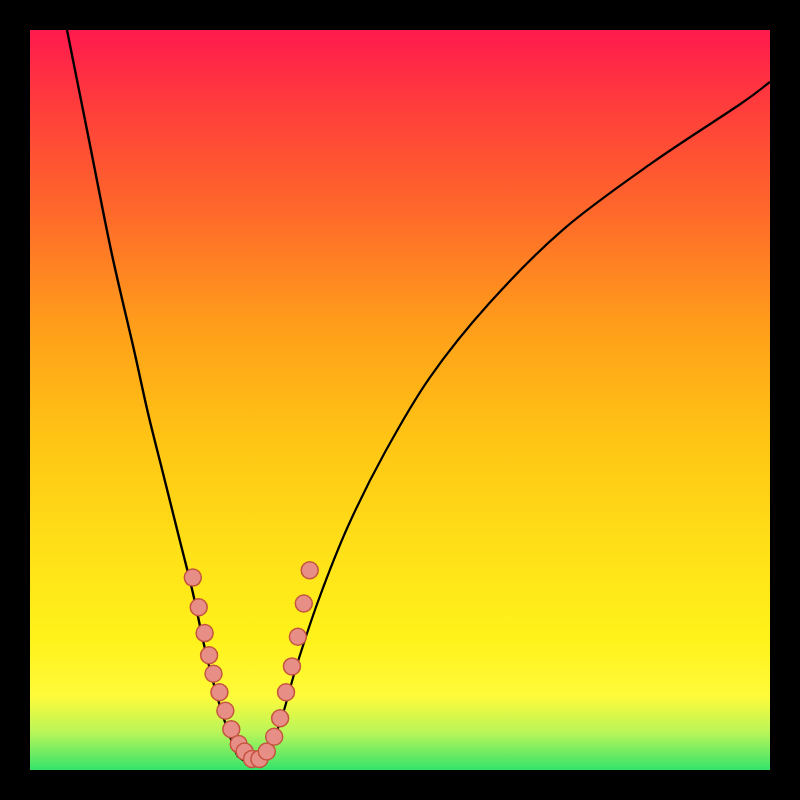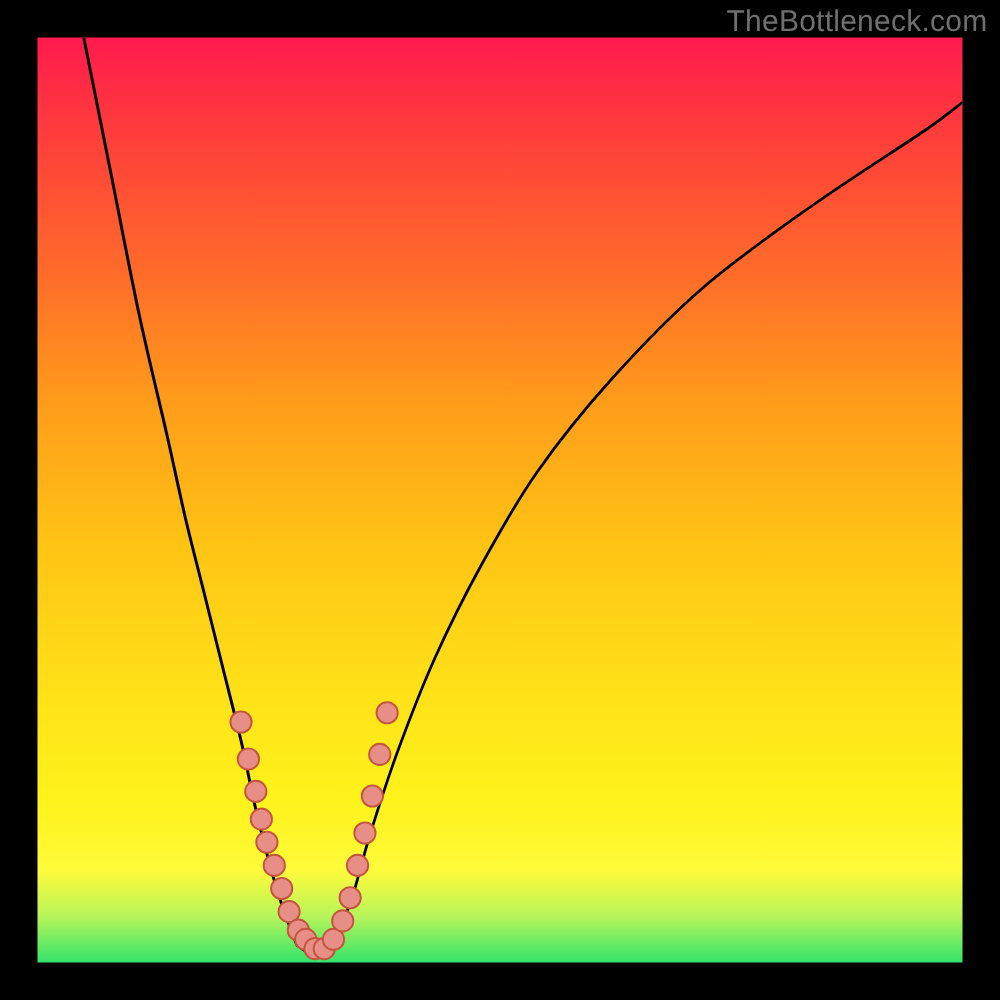--- a/index.html
+++ b/index.html
@@ -77,14 +77,13 @@
           <circle cx="244.20000000000002" cy="706.7" r="8.5" fill="#e78f86" stroke="#c4543f" stroke-width="1.5"></circle>
           <circle cx="250.11999999999998" cy="688.2" r="8.5" fill="#e78f86" stroke="#c4543f" stroke-width="1.5"></circle>
           <circle cx="256.04" cy="662.3" r="8.5" fill="#e78f86" stroke="#c4543f" stroke-width="1.5"></circle>
           <circle cx="261.96" cy="636.4" r="8.5" fill="#e78f86" stroke="#c4543f" stroke-width="1.5"></circle>
           <circle cx="267.88000000000005" cy="606.8" r="8.5" fill="#e78f86" stroke="#c4543f" stroke-width="1.5"></circle>
           <circle cx="273.8" cy="573.5" r="8.5" fill="#e78f86" stroke="#c4543f" stroke-width="1.5"></circle>
           <circle cx="279.71999999999997" cy="540.2" r="8.5" fill="#e78f86" stroke="#c4543f" stroke-width="1.5"></circle>
         </g>
     </svg>
   </div>
-  <div class="watermark">TheBottleneck.com</div>
 </div>
 
 </body></html>

